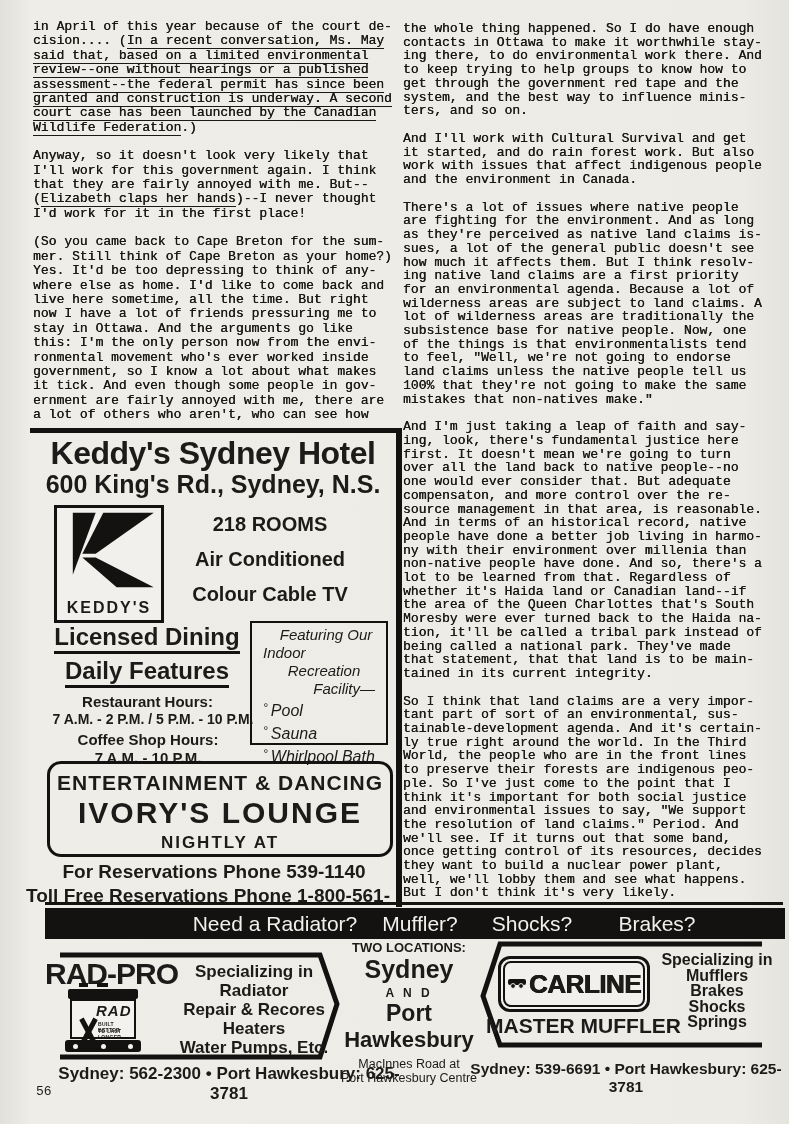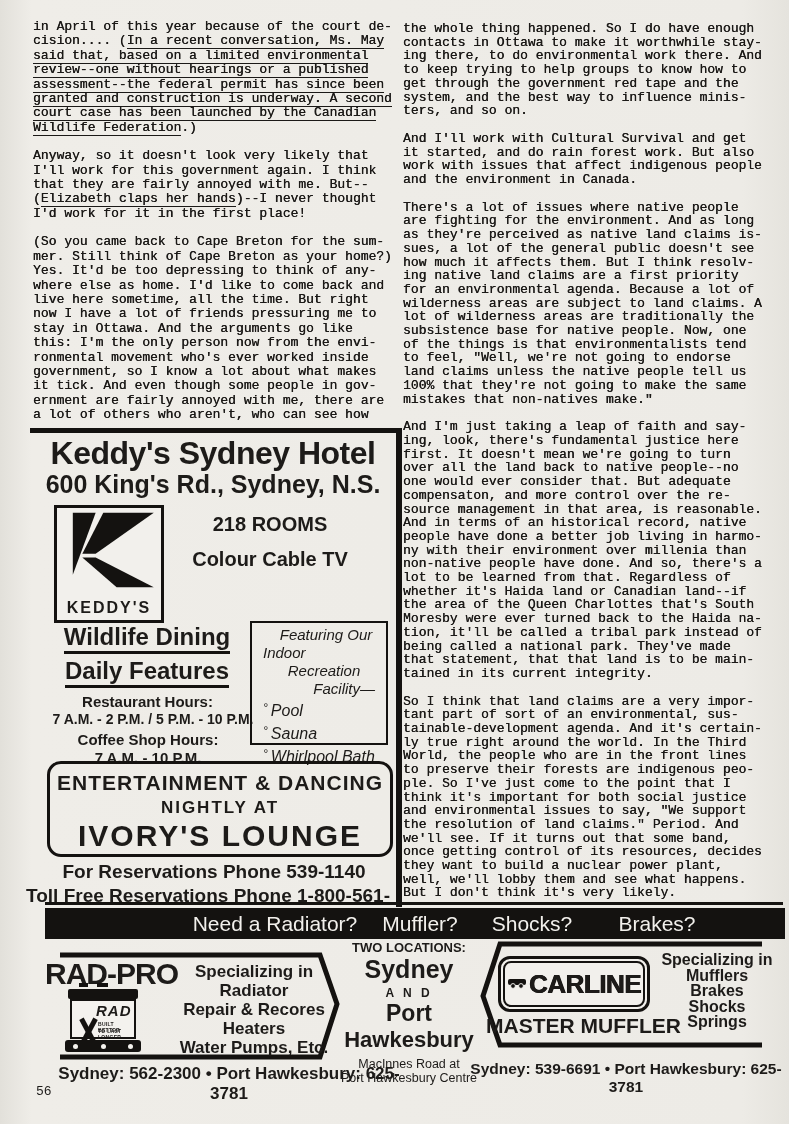--- a/index.html
+++ b/index.html
@@ -69,25 +69,26 @@
           <polygon points="12,3 36,3 12,68" fill="#141210"></polygon>
           <polygon points="44,3 97,3 36,46 22,46" fill="#141210"></polygon>
           <polygon points="22,50 36,50 97,81 58,81" fill="#141210"></polygon>
         </svg>
       </span>
       <div class="klabel">KEDDY'S</div>
     </div>
 
     <div class="feat">
       <div>218 ROOMS</div>
+      <div>Air Conditioned</div>
       <div>Colour Cable TV</div>
     </div>
 
     <div class="abs ctr" style="left:22px;top:190px;width:190px;font-weight:bold;font-size:24px;">
-      <span class="rule-under">Wildlife Dining</span>
+      <span class="rule-under">Licensed Dining</span>
     </div>
     <div class="abs ctr" style="left:22px;top:224px;width:190px;font-weight:bold;font-size:24px;">
       <span class="rule-under">Daily Features</span>
     </div>
     <div class="abs ctr bold" style="left:0;top:260px;width:235px;font-size:15px;">Restaurant Hours:</div>
     <div class="abs ctr bold" style="left:-2px;top:278px;width:250px;font-size:14px;">7 A.M. - 2 P.M. / 5 P.M. - 10 P.M.</div>
     <div class="abs ctr bold" style="left:8px;top:298px;width:220px;font-size:15px;">Coffee Shop Hours:</div>
     <div class="abs ctr bold" style="left:8px;top:316px;width:220px;font-size:15px;">7 A.M. - 10 P.M.</div>
 
     <div class="recbox">
@@ -95,22 +96,22 @@
       <div>Indoor</div>
       <div style="text-align:center;padding-left:10px;">Recreation</div>
       <div style="text-align:right;">Facility—</div>
       <div class="recitem"><span class="deg">°</span><span>Pool</span></div>
       <div class="recitem"><span class="deg">°</span><span>Sauna</span></div>
       <div class="recitem"><span class="deg">°</span><span>Whirlpool Bath</span></div>
     </div>
 
     <div class="lounge">
       <div style="margin-top:7px;font-weight:bold;font-size:21px;letter-spacing:1px;">ENTERTAINMENT &amp; DANCING</div>
+      <div style="margin-top:1px;font-weight:bold;font-size:30px;letter-spacing:2px;">IVORY'S LOUNGE</div>
       <div style="margin-top:3px;font-weight:bold;font-size:17px;letter-spacing:2px;">NIGHTLY AT</div>
-      <div style="margin-top:1px;font-weight:bold;font-size:30px;letter-spacing:2px;">IVORY'S LOUNGE</div>
     </div>
 
     <div class="abs ctr bold" style="left:1px;top:428px;width:100%;font-size:19px;">For Reservations Phone 539-1140</div>
     <div class="abs ctr bold" style="left:-12px;top:452px;width:380px;font-size:19px;">Toll Free Reservations Phone 1-800-561-7666</div>
   </div>
 
   <div class="abs" style="left:45px;top:902px;width:738px;height:3px;background:#151310;"></div>
 
   <div class="banner">
     <span style="left:130px;width:200px;">Need a Radiator?</span>

